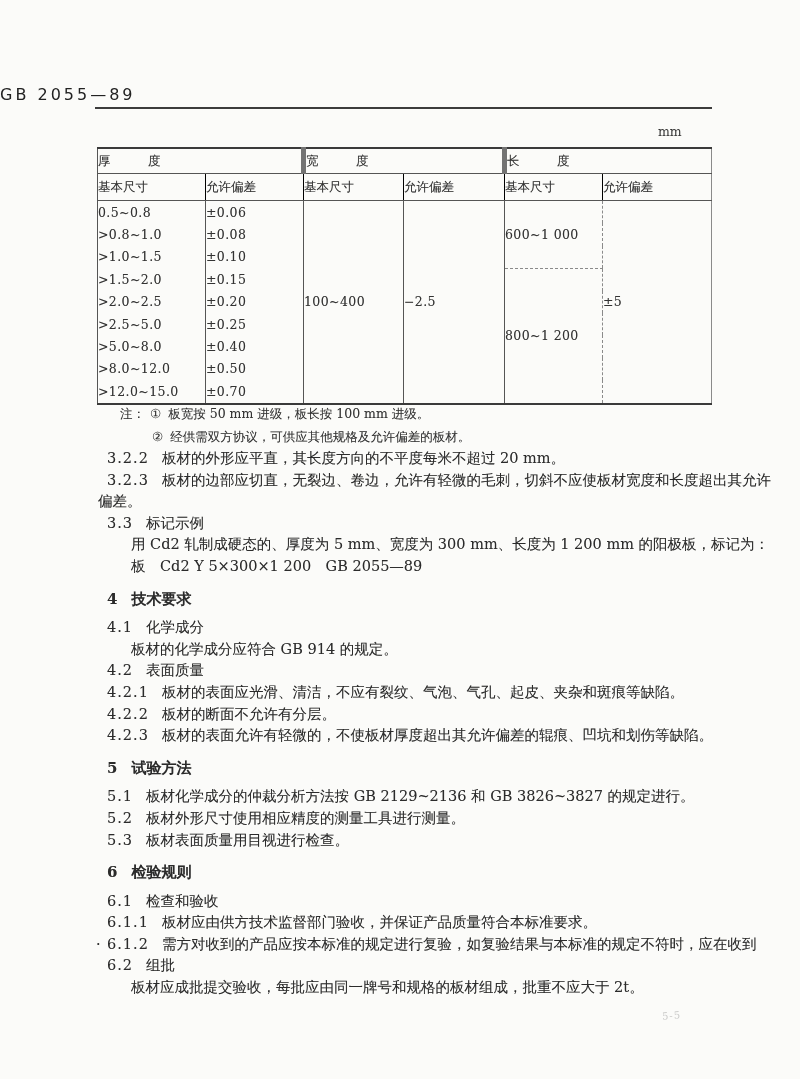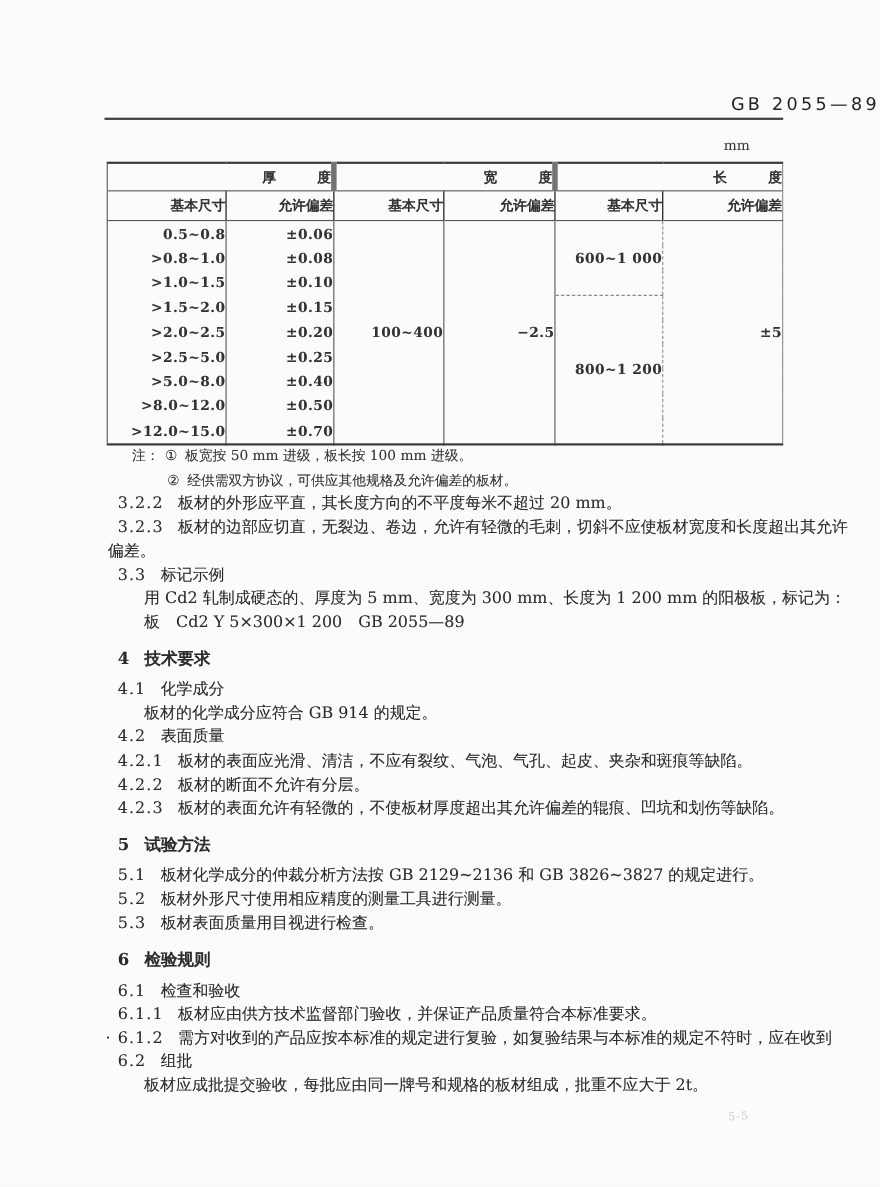--- a/index.html
+++ b/index.html
@@ -1,33 +1,33 @@
 <!DOCTYPE html>
 <html><head>
 <meta charset="utf-8">
 <style>
   html,body{margin:0;padding:0;background:#e9e9e7;}
   .page{position:relative;width:800px;height:1079px;margin:0 auto;background:#fbfbf9;
         font-family:"DejaVu Serif","Liberation Serif",serif;color:#2b2b2b;overflow:hidden;}
-  .doc-code{position:absolute;top:85px;left:0;width:100%;text-align:right;
+  .doc-code{position:absolute;top:85px;left:0;width:100%;text-align:left;
             font-family:"DejaVu Sans","Liberation Sans",sans-serif;
             font-size:16px;letter-spacing:3px;color:#222;}
   .header-rule{position:absolute;top:107px;left:95px;width:617px;height:2px;background:#3c3c3c;}
   .table-caption{position:absolute;top:121px;left:97px;width:614px;text-align:center;
                  font-size:13.5px;color:#333;}
   .unit-label{position:absolute;top:124px;left:658px;font-size:12.5px;color:#333;}
   .watermark{position:absolute;top:130px;left:184px;z-index:1;
              font-family:"DejaVu Sans","Liberation Sans",sans-serif;font-weight:bold;
              font-size:74px;letter-spacing:1px;color:#c7cbd0;opacity:.78;pointer-events:none;}
   .dims-table{position:absolute;top:147px;left:97px;width:614px;z-index:2;
               border-collapse:collapse;table-layout:fixed;font-size:12.5px;color:#333;
               border-left:1px solid #555;border-right:1px solid #8a8a8a;
               border-top:2px solid #3a3a3a;border-bottom:2px solid #3a3a3a;
               text-shadow:0 0 .5px rgba(50,50,50,.35);}
-  .dims-table th,.dims-table td{font-weight:bold;text-align:right;padding:0;vertical-align:middle;}
+  .dims-table th,.dims-table td{font-weight:normal;text-align:left;padding:0;vertical-align:middle;}
   .dims-table tr.h1 th{height:24px;border-bottom:1px solid #555;}
   .dims-table tr.h1 th + th{border-left:5px solid #737373;}
   .dims-table tr.h2 th{height:26px;border-bottom:1px solid #555;}
   .dims-table tr.h2 th + th{border-left:1px solid #000000;}
   .dims-table tbody td{height:22.4px;letter-spacing:.4px;}
   .dims-table tbody td + td{border-left:1px solid #555;}
   .dash-bottom{border-bottom:1px dashed #8a8a8a;}
   .dash-left{border-left:1px dashed #8a8a8a !important;}
   .notes{position:absolute;top:402px;left:120px;z-index:2;font-size:12.5px;line-height:23px;
          color:#333;text-shadow:0 0 .5px rgba(50,50,50,.3);white-space:nowrap;}

